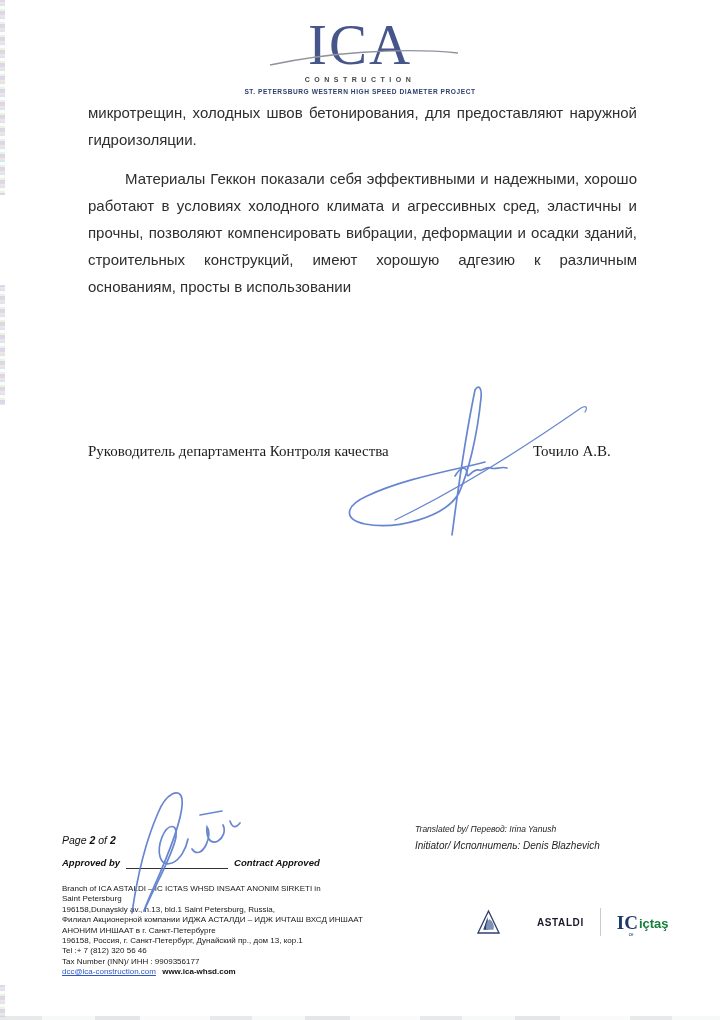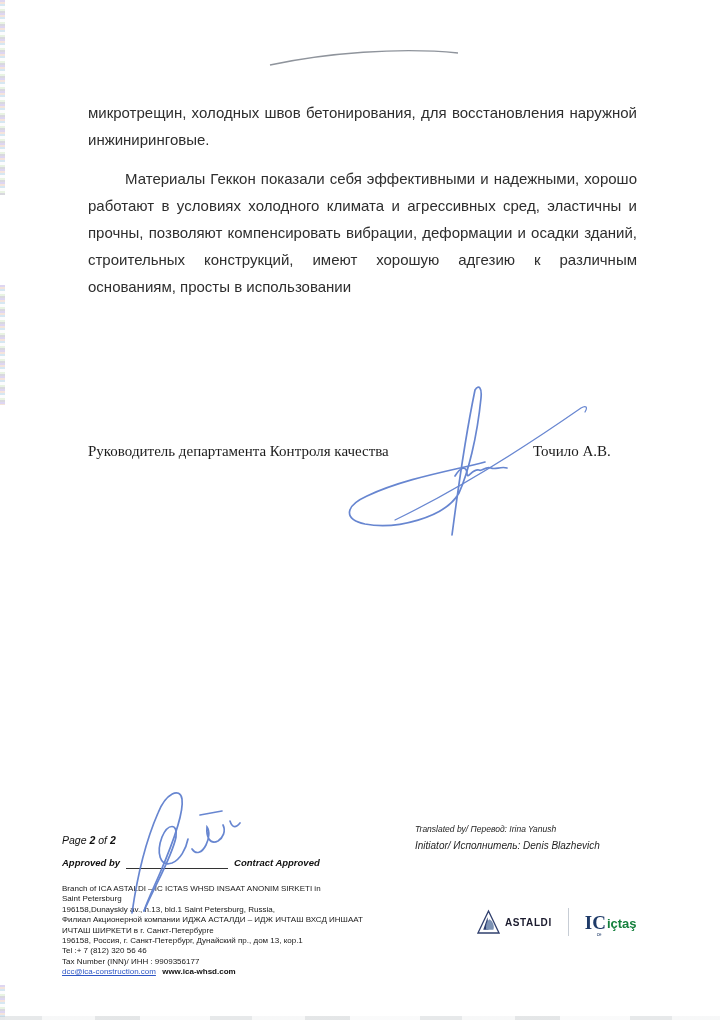--- a/index.html
+++ b/index.html
@@ -66,47 +66,52 @@
     font-style:italic;color:#1e1e1e;}
   .translated{position:absolute;left:415px;top:824px;font-size:8.5px;
     font-style:italic;color:#1e1e1e;}
   
   .address{position:absolute;left:62px;top:884px;font-size:8px;
     line-height:10.4px;color:#181818;}
   .email-link{color:#2e56c5;text-decoration:underline;cursor:pointer;}
   .website{font-weight:bold;color:#111;margin-left:4px;}
   
   .partner-logos{position:absolute;left:477px;top:908px;display:flex;align-items:center;}
-  .astaldi-wrap{display:flex;align-items:center;}
+  .astaldi-wrap{display:flex;align-items:center;gap:32px;}
   .astaldi-text{font-size:10px;font-weight:bold;color:#1b1b2e;
     letter-spacing:.6px;margin-left:5px;}
   .logo-divider{width:1px;height:28px;background:#c7cdd5;margin:0 16px;}
   .ictas-wrap{display:flex;align-items:flex-start;position:relative;}
   .ictas-ic{font-family:"Liberation Serif","DejaVu Serif",serif;font-size:19px;
     font-weight:bold;color:#1e3a68;line-height:1;}
   .ictas-sub{position:absolute;left:12px;top:19px;font-size:4.5px;color:#1e3a68;}
   .ictas-text{font-size:13px;font-weight:bold;color:#15803d;margin-left:1px;margin-top:3px;}
   svg{display:block;}
 </style>
 </head>
 <body>
 
 <div class="page">
 
   <div class="edge-noise noise-top"></div>
   <div class="edge-noise noise-mid"></div>
   <div class="edge-noise noise-bot"></div>
   <div class="bottom-strip"></div>
 
+  <div class="logo-block">
+    <div class="logo-letters">ICA</div>
+    <div class="logo-construction">CONSTRUCTION</div>
+    <div class="logo-subtitle">ST. PETERSBURG WESTERN HIGH SPEED DIAMETER PROJECT</div>
+  </div>
   <svg class="logo-arc" width="192" height="26" viewBox="0 0 192 26">
     <path d="M 2,21 C 58,9 132,3 190,9" fill="none" stroke="#8f949c" stroke-width="1.3"></path>
   </svg>
 
   <div class="body-text">
-    <p class="p1">микротрещин, холодных швов бетонирования, для восстановления наружной инжиниринговые.</p>
+    <p class="p1">микротрещин, холодных швов бетонирования, для предоставляют наружной гидроизоляции.</p>
     <p class="p2">Материалы Геккон показали себя эффективными и надежными, хорошо работают в условиях холодного климата и агрессивных сред, эластичны и прочны, позволяют компенсировать вибрации, деформации и осадки зданий, строительных конструкций, имеют хорошую адгезию к различным основаниям, просты в использовании</p>
   </div>
 
   <span class="sig-title">Руководитель департамента Контроля качества</span>
   <span class="sig-name">Точило А.В.</span>
 
   <svg class="sig-main" width="305" height="162" viewBox="0 0 305 162">
     <g fill="none" stroke="#5b7ccd" stroke-width="1.7" stroke-linecap="round" opacity="0.92">
       <path d="M 117,157 C 122,120 128,70 140,12 C 144,6 147,10 146,20 C 142,60 133,95 124,115 C 110,140 60,152 30,146 C 8,141 10,128 32,118 C 70,100 120,92 150,84"></path>
       <path d="M 120,98 C 126,88 132,88 132,96 C 132,102 138,90 144,92 C 147,94 150,88 156,90 C 160,92 166,88 172,90"></path>
@@ -138,21 +143,21 @@
   </svg>
 
   <div class="initiator">Initiator/ Исполнитель: Denis Blazhevich</div>
   <div class="translated">Translated by/ Перевод:  Irina Yanush</div>
 
   <div class="address">
     <div>Branch of ICA ASTALDI – IC ICTAS WHSD INSAAT ANONIM SIRKETI in</div>
     <div>Saint Petersburg</div>
     <div>196158,Dunayskly av., h.13, bld.1 Saint Petersburg, Russia,</div>
     <div>Филиал Акционерной компании ИДЖА АСТАЛДИ – ИДЖ ИЧТАШ ВХСД ИНШААТ</div>
-    <div>ИЧТАШ ШИРКЕТИ в г. Санкт-Петербурге</div>
+    <div>АНОНИМ ИНШААТ в г. Санкт-Петербурге</div>
     <div>196158, Россия, г. Санкт-Петербург, Дунайский пр., дом 13, кор.1</div>
     <div>Tel :+ 7 (812) 320 56 46</div>
     <div>Tax Number (INN)/ ИНН : 9909356177</div>
     <div>
       <span class="email-link">dcc@ica-construction.com</span>
       <span class="website">www.ica-whsd.com</span>
     </div>
   </div>
 
   <div class="partner-logos">

